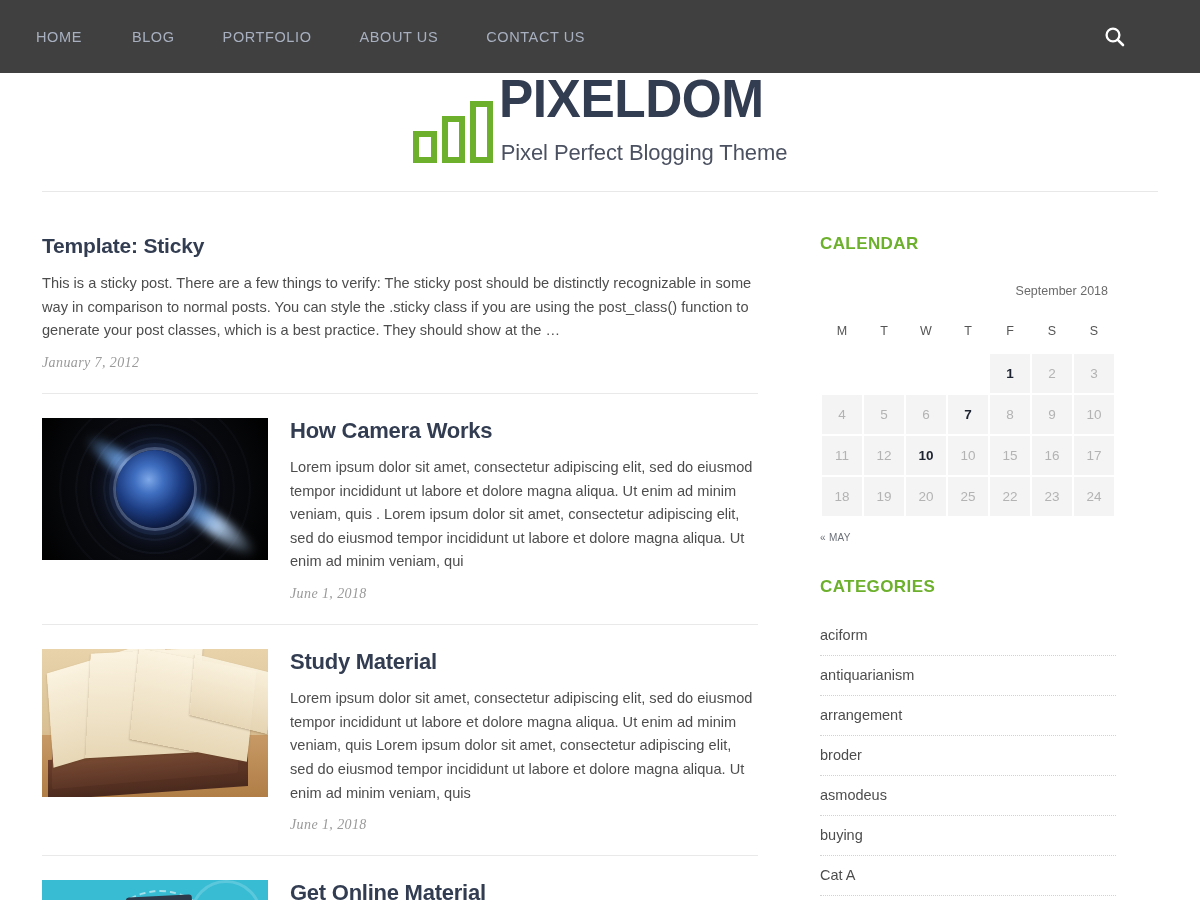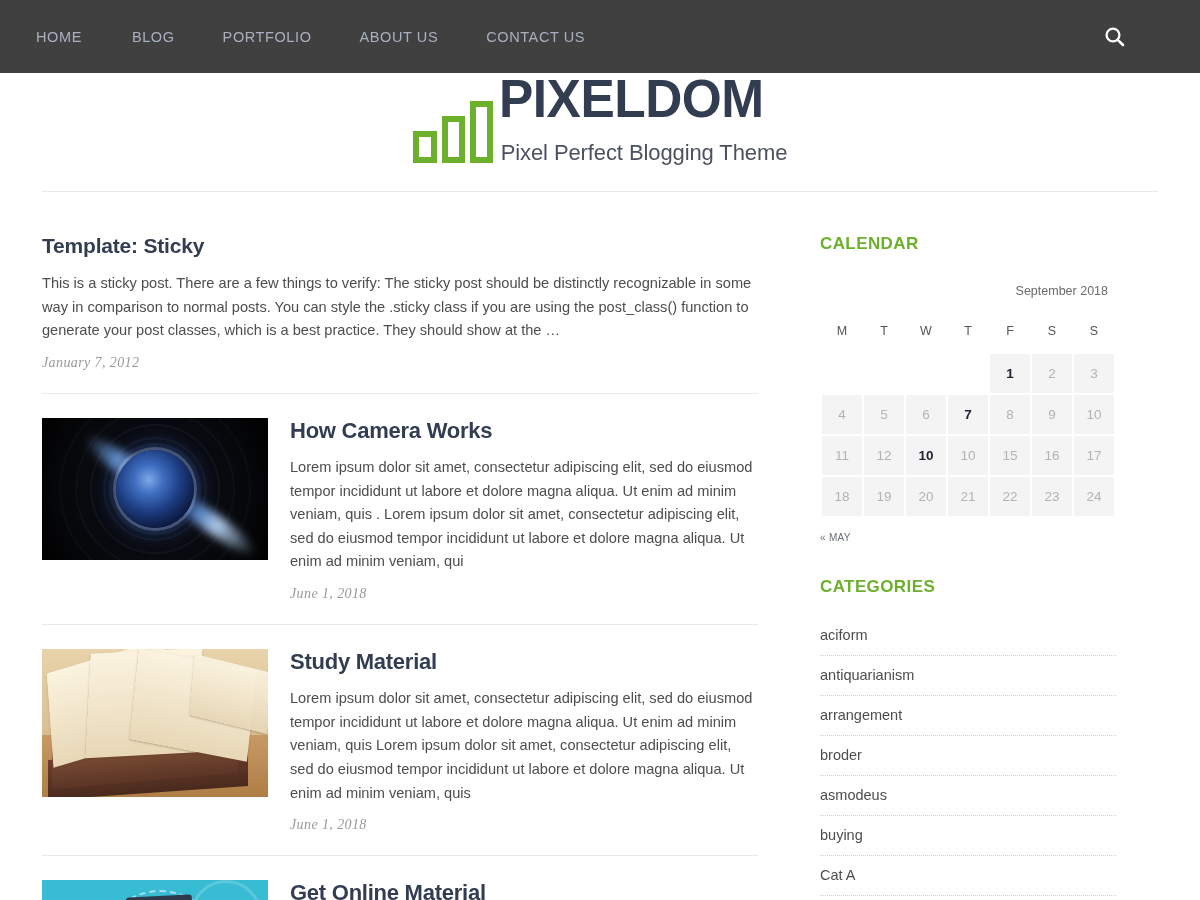--- a/index.html
+++ b/index.html
@@ -441,21 +441,21 @@
               <td class="has-post">10</td>
               <td class="">10</td>
               <td class="">15</td>
               <td class="">16</td>
               <td class="">17</td>
             </tr>
             <tr>
               <td class="">18</td>
               <td class="">19</td>
               <td class="">20</td>
-              <td class="">21</td>
+              <td class="">25</td>
               <td class="">22</td>
               <td class="">23</td>
               <td class="">24</td>
             </tr>
           </tbody>
       </table>
       <div class="cal-nav">« MAY</div>
     </section>
 
     <section class="widget">

